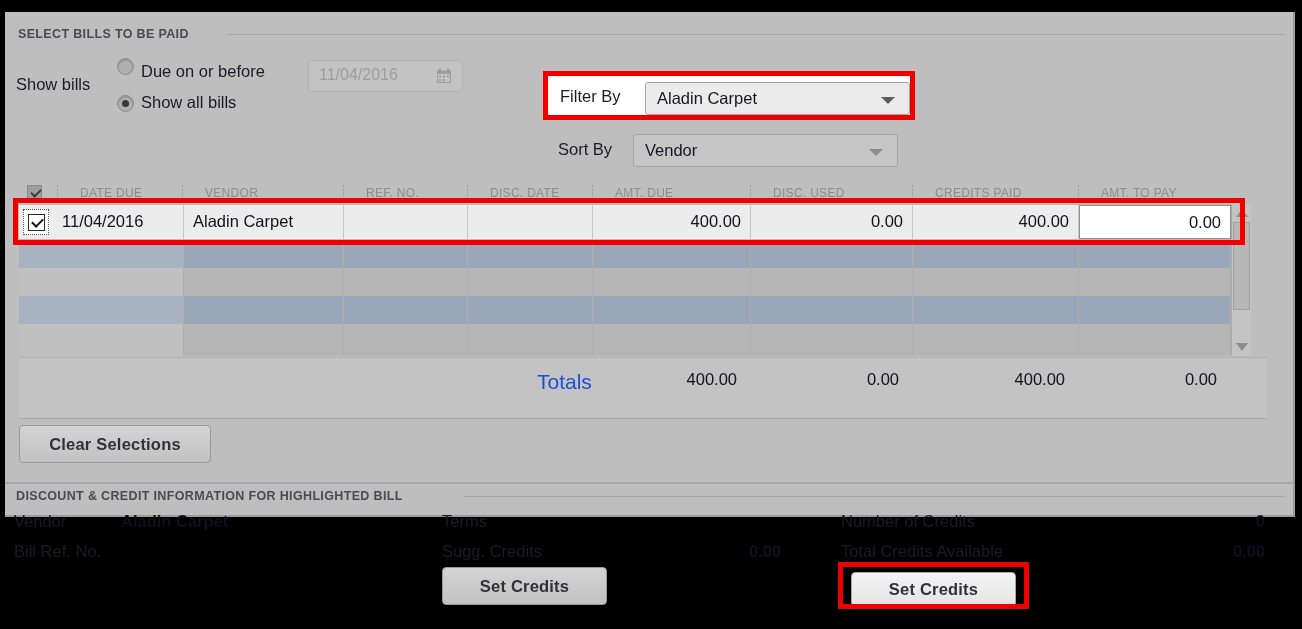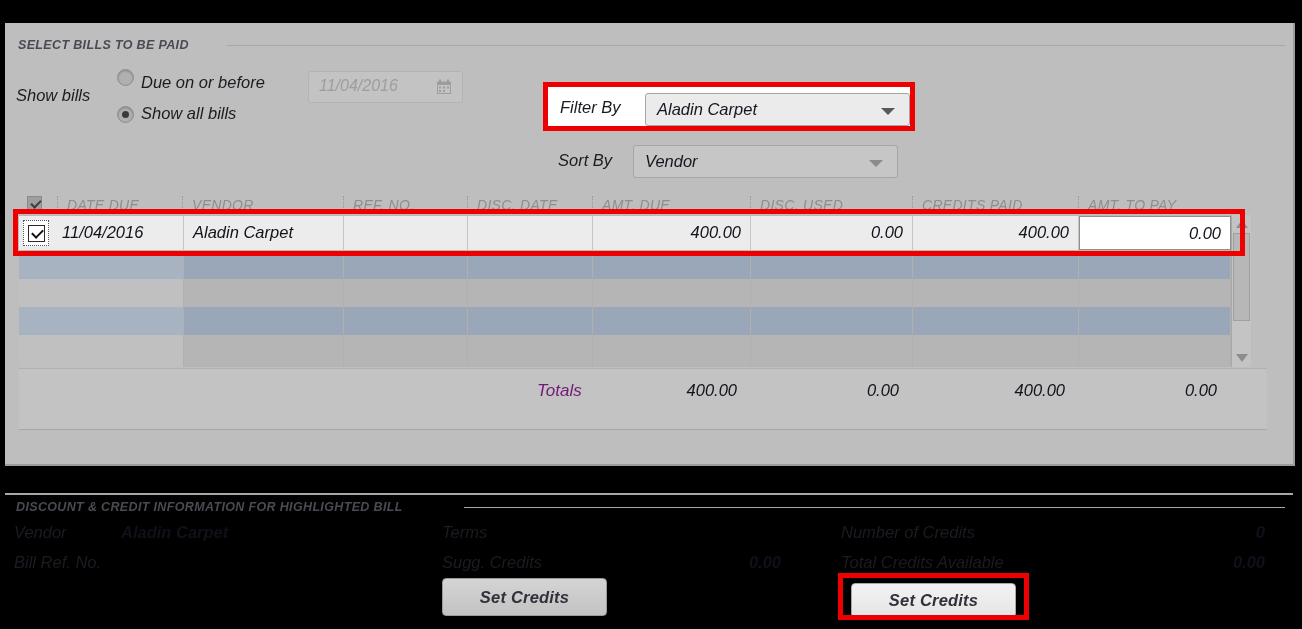--- a/index.html
+++ b/index.html
@@ -6,26 +6,25 @@
   body{
     width:1302px;height:629px;overflow:hidden;
     font-family:"Liberation Sans","DejaVu Sans",sans-serif;
     -webkit-font-smoothing:none;
   }
   #screen{
     position:absolute;left:0;top:0;width:1302px;height:629px;
     background:#000;
   }
   .panel{
-    position:absolute;left:5px;top:23px;width:1290px;height:443px;
+    position:absolute;left:5px;top:12px;width:1290px;height:505px;
     background:#bebebe;
     box-sizing:border-box;
     border-right:2px solid #9b9b9b;
     border-bottom:2px solid #9b9b9b;
-    font-style:italic;
   }
 
   
   .group-cap{
     position:absolute;
     font-size:12.5px;font-weight:bold;color:#4a4a52;
     letter-spacing:.35px;white-space:nowrap;
   }
   .group-rule{
     position:absolute;height:1px;background:#a8a8a8;
@@ -80,23 +79,24 @@
   
   #grid{
     position:absolute;left:14px;top:192px;width:1232px;height:152px;
   }
   .hdr-row{
     position:absolute;left:14px;top:170px;width:1248px;height:22px;
     background:#bebebe;
   }
   .hcell{
     position:absolute;top:0;height:22px;
-    font-size:14px;color:#8e8e8e;font-weight:normal;
+    font-size:12px;color:#8e8e8e;font-weight:normal;
     letter-spacing:.3px;white-space:nowrap;padding-top:4px;
     box-sizing:border-box;
+    margin-left:13px;
   }
   .hsep{position:absolute;top:3px;width:1px;height:16px;
         border-left:1px dotted #9a9a9a;}
   .hcheck{
     position:absolute;left:8px;top:3px;width:15px;height:15px;
     background:#9e9e9e;border:1px solid #8a8a8a;box-sizing:border-box;
   }
   .hcheck::after{
     content:"";position:absolute;left:3px;top:3px;width:8px;height:4px;
     border-left:2px solid #3d3d3d;border-bottom:2px solid #3d3d3d;
@@ -155,21 +155,21 @@
   }
   .vsarrow.up{top:5px;border-bottom:8px solid #8d8d8d;}
   .vsarrow.dn{bottom:5px;border-top:8px solid #8d8d8d;}
 
   
   .totals-band{
     position:absolute;left:14px;top:345px;width:1248px;height:62px;
     background:#c3c3c3;border-top:1px solid #b0b0b0;
     border-bottom:1px solid #a8a8a8;box-sizing:border-box;
   }
-  .tot-txt{position:absolute;top:12px;font-size:17px;color:#701a75;white-space:nowrap;}
+  .tot-txt{position:absolute;top:12px;font-size:21px;color:#1d4ed8;white-space:nowrap;}
   .tot-num{position:absolute;top:12px;font-size:16.5px;color:#12121c;text-align:right;}
 
   
   .btn{
     position:absolute;box-sizing:border-box;
     background:linear-gradient(#d4d4d4,#c2c2c2);
     border:1px solid #9a9a9a;border-radius:4px;
     font-size:16.5px;color:#31313c;font-weight:bold;
     display:flex;align-items:center;justify-content:center;
     letter-spacing:.2px;
@@ -318,20 +318,21 @@
   </div>
 
   <div class="totals-band">
     <div class="tot-txt" style="left:518px;">Totals</div>
     <div class="tot-num" style="left:560px;width:158px;">400.00</div>
     <div class="tot-num" style="left:718px;width:162px;">0.00</div>
     <div class="tot-num" style="left:880px;width:166px;">400.00</div>
     <div class="tot-num" style="left:1046px;width:152px;">0.00</div>
   </div>
 
+  <div class="btn" style="left:14px;top:413px;width:192px;height:38px;">Clear Selections</div>
 
   <div class="sec-div"></div>
 
   <div class="group-cap" style="left:11px;top:477px;">DISCOUNT &amp; CREDIT INFORMATION FOR HIGHLIGHTED BILL</div>
   <div class="group-rule" style="left:459px;top:484px;width:821px;"></div>
 
   <div class="lbl" style="left:9px;top:500px;">Vendor</div>
   <div class="lbl-b" style="left:116px;top:500px;">Aladin Carpet</div>
 
   <div class="lbl" style="left:9px;top:530px;">Bill Ref. No.</div>

